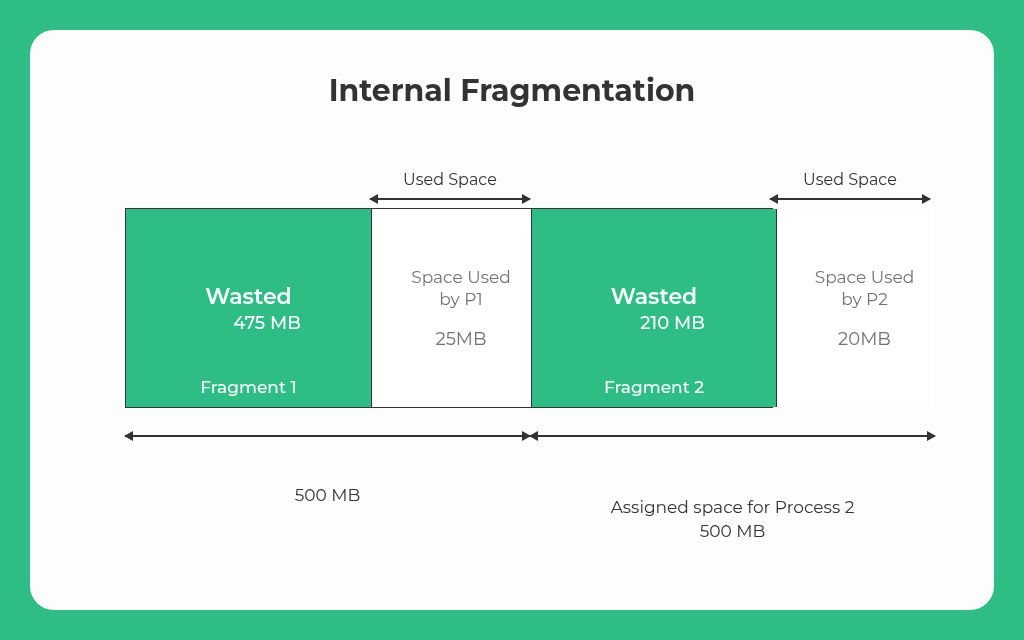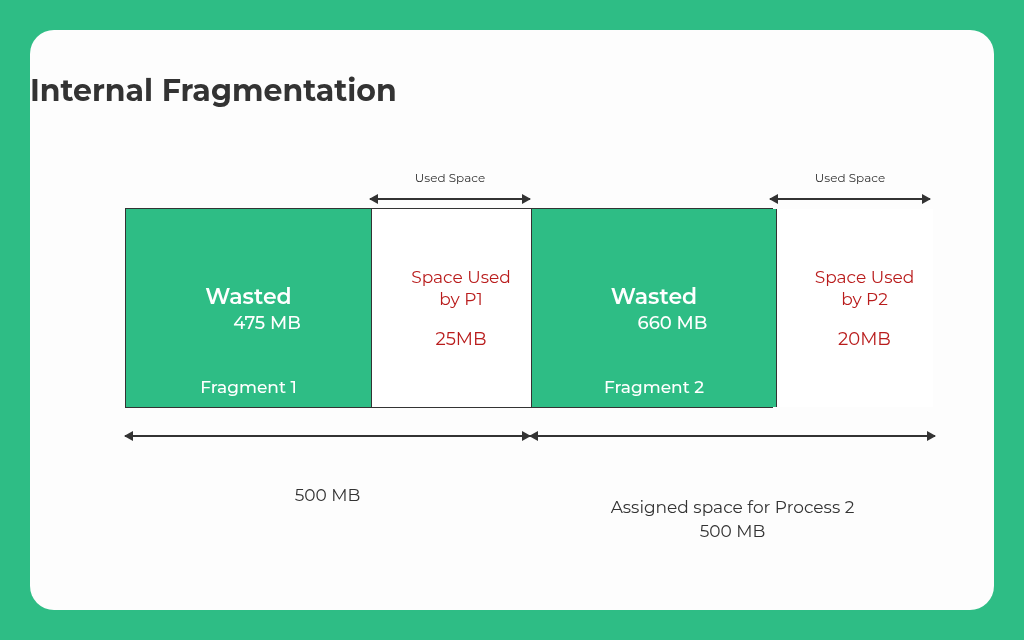--- a/index.html
+++ b/index.html
@@ -17,21 +17,21 @@
     height: 580px;
     background: #fdfdfd;
     border-radius: 24px;
     position: relative;
     color: #3a3a3a;
   }
   .title {
     position: absolute;
     top: 42px;
     left: 0; right: 0;
-    text-align: left;
+    text-align: center;
     font-size: 30px;
     font-weight: 700;
     color: #333;
   }
   .arrow-row {
     position: absolute;
     display: flex;
     align-items: center;
     justify-content: center;
     color: #333;
@@ -49,21 +49,21 @@
     top: -4px;
     width: 0; height: 0;
     border-top: 5px solid transparent;
     border-bottom: 5px solid transparent;
   }
   .arrow-row .line::before { left: -1px; border-right: 9px solid #333; }
   .arrow-row .line::after  { right: -1px; border-left: 9px solid #333; }
 
   .used-label-1, .used-label-2 {
     position: absolute;
-    font-size: 12px;
+    font-size: 16px;
     color: #333;
     text-align: center;
   }
   .used-label-1 { top: 140px; left: 350px; width: 140px; }
   .used-label-2 { top: 140px; left: 750px; width: 140px; }
 
   .used-arrow-1 { top: 168px; left: 340px; width: 160px; }
   .used-arrow-2 { top: 168px; left: 740px; width: 160px; }
 
   .block-container {
@@ -84,21 +84,21 @@
     position: relative;
     text-align: center;
   }
   .seg.wasted {
     background: #2ebd85;
     color: #fff;
   }
   .seg.used {
     background: #fff;
     border-left: 1.5px solid #333;
-    color: #b91c1c;
+    color: #737373;
     padding-left: 19px;
   }
   .seg.wasted2 { border-left: 1.5px solid #333; }
   .wasted-title { font-size: 22px; font-weight: 600; }
   .wasted-size  { font-size: 18px; font-weight: 500; margin-top: 2px; margin-left: 37px; }
   .frag-label {
     position: absolute;
     bottom: 10px;
     font-size: 17px;
     font-weight: 500;
@@ -147,21 +147,21 @@
     </div>
     <div class="seg used" style="flex:0 0 160px;">
       <div class="used-text1">
         <span>Space Used</span><br>
         <span>by P1</span>
       </div>
       <div class="used-text2">25MB</div>
     </div>
     <div class="seg wasted wasted2" style="flex:0 0 245px;">
       <div class="wasted-title">Wasted</div>
-      <div class="wasted-size">660 MB</div>
+      <div class="wasted-size">210 MB</div>
       <div class="frag-label">Fragment 2</div>
     </div>
     <div class="seg used" style="flex:0 0 157px;">
       <div class="used-text1">
         <span>Space Used</span><br>
         <span>by P2</span>
       </div>
       <div class="used-text2">20MB</div>
     </div>
   </div>

